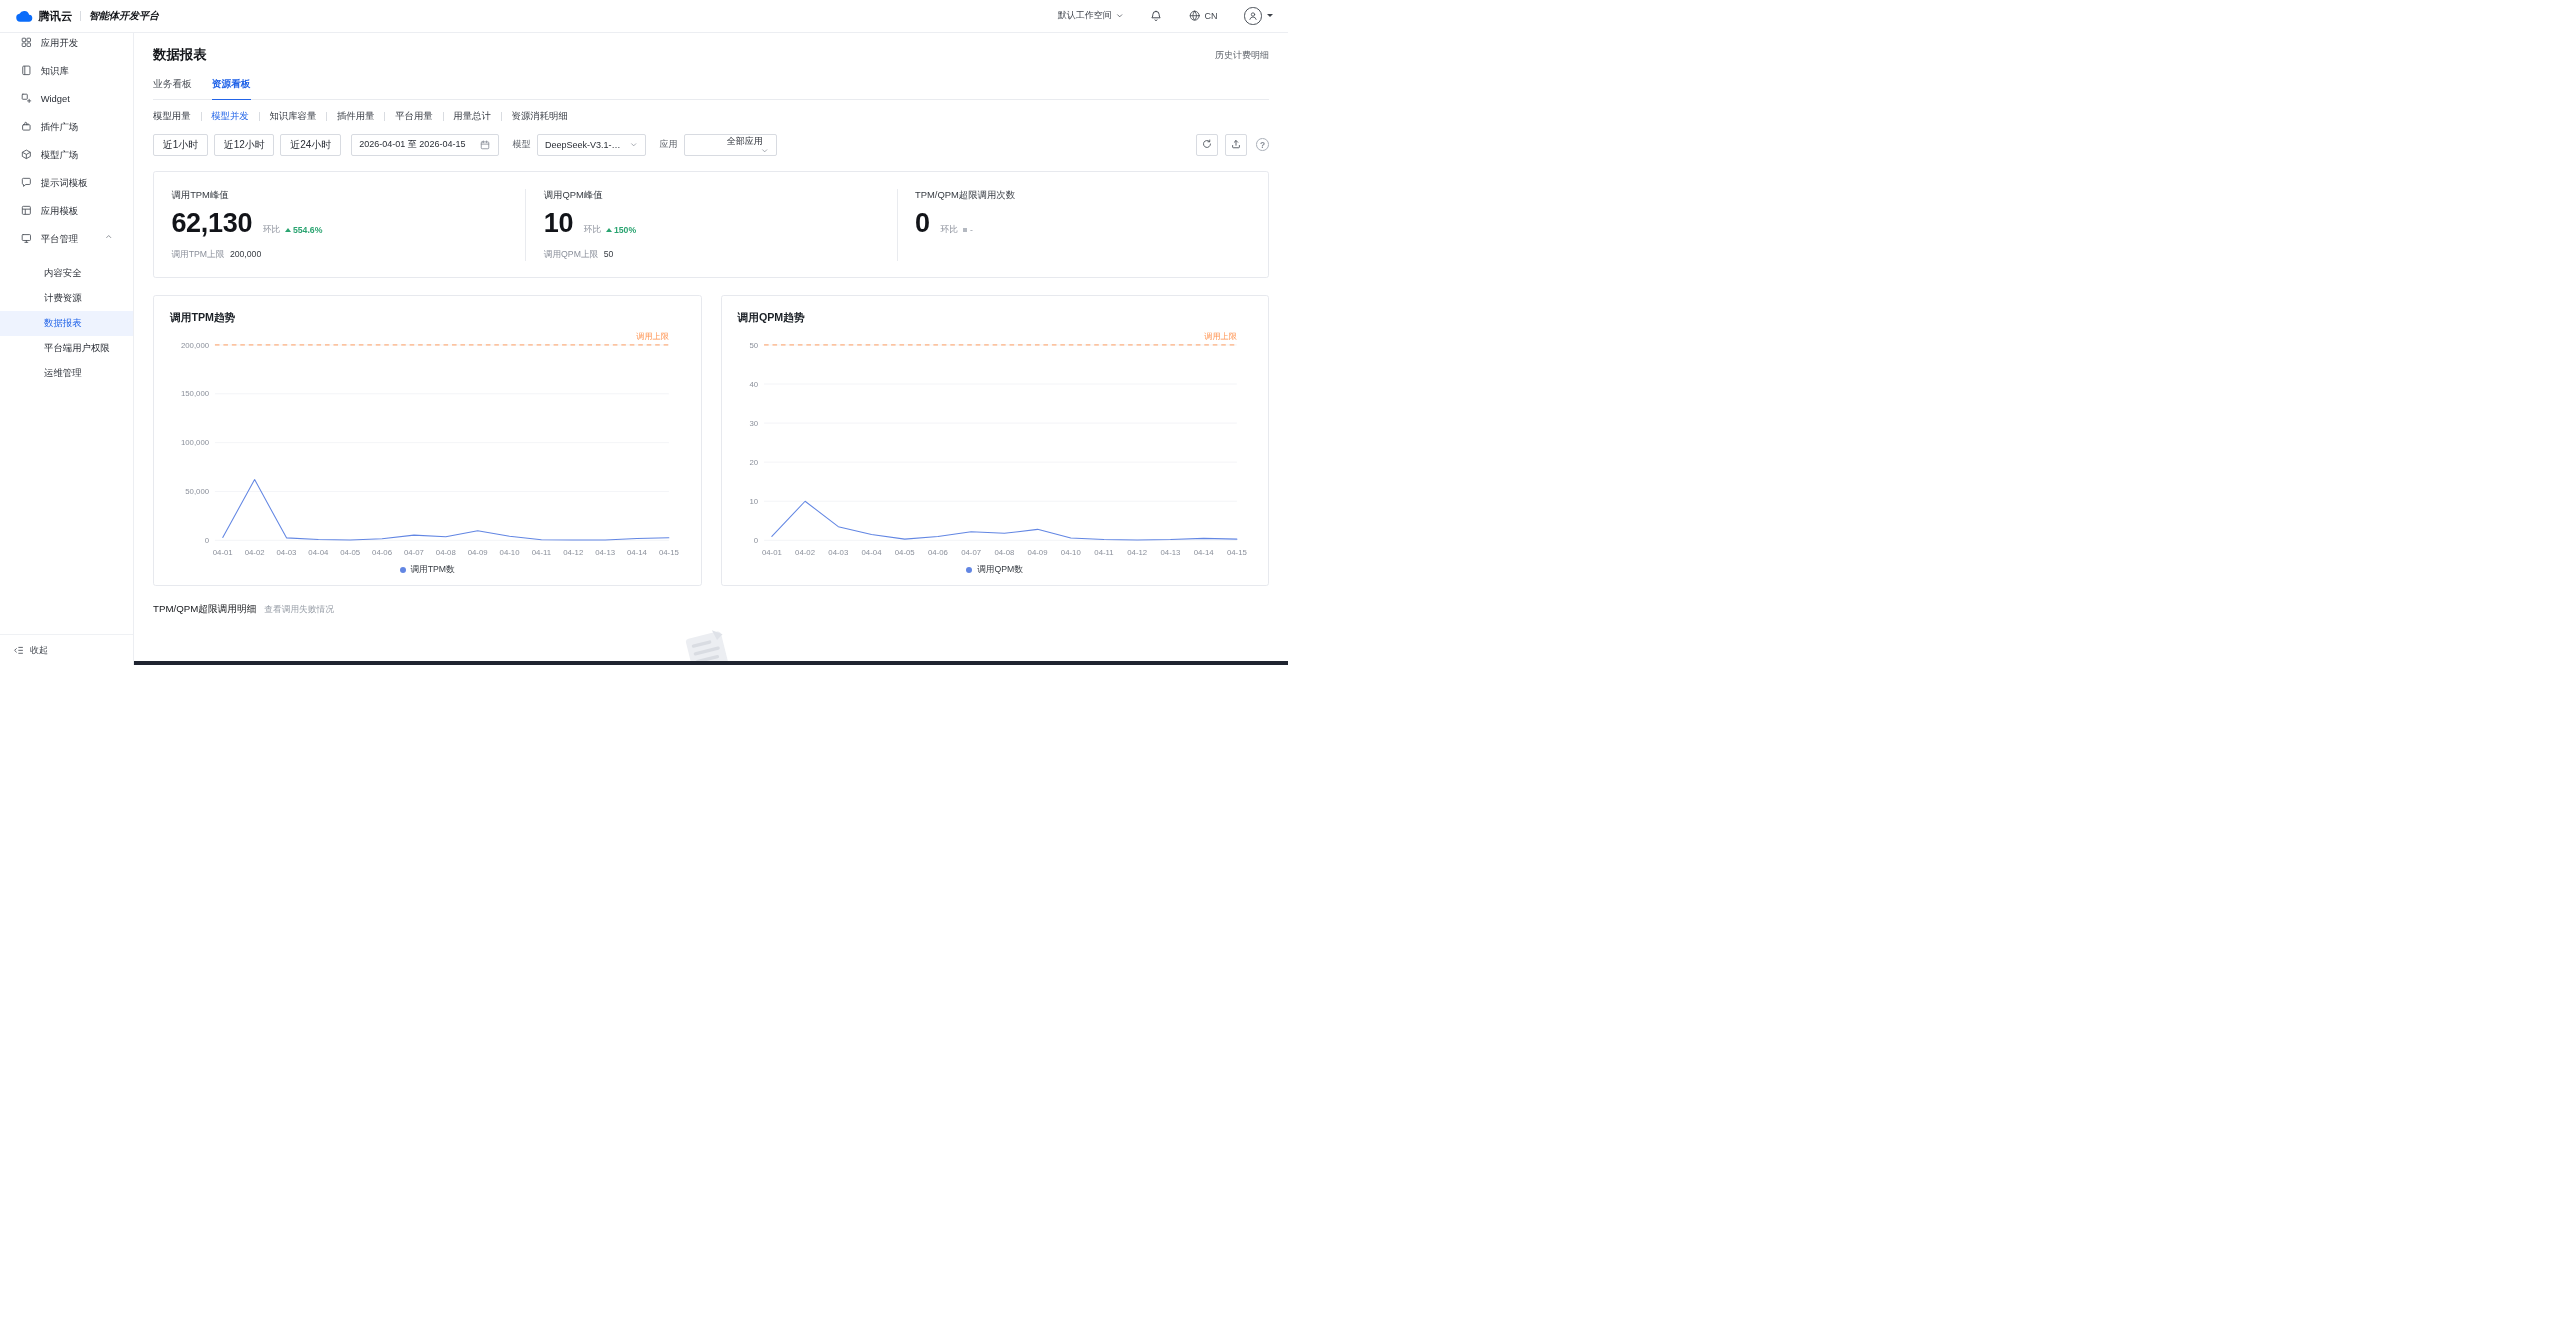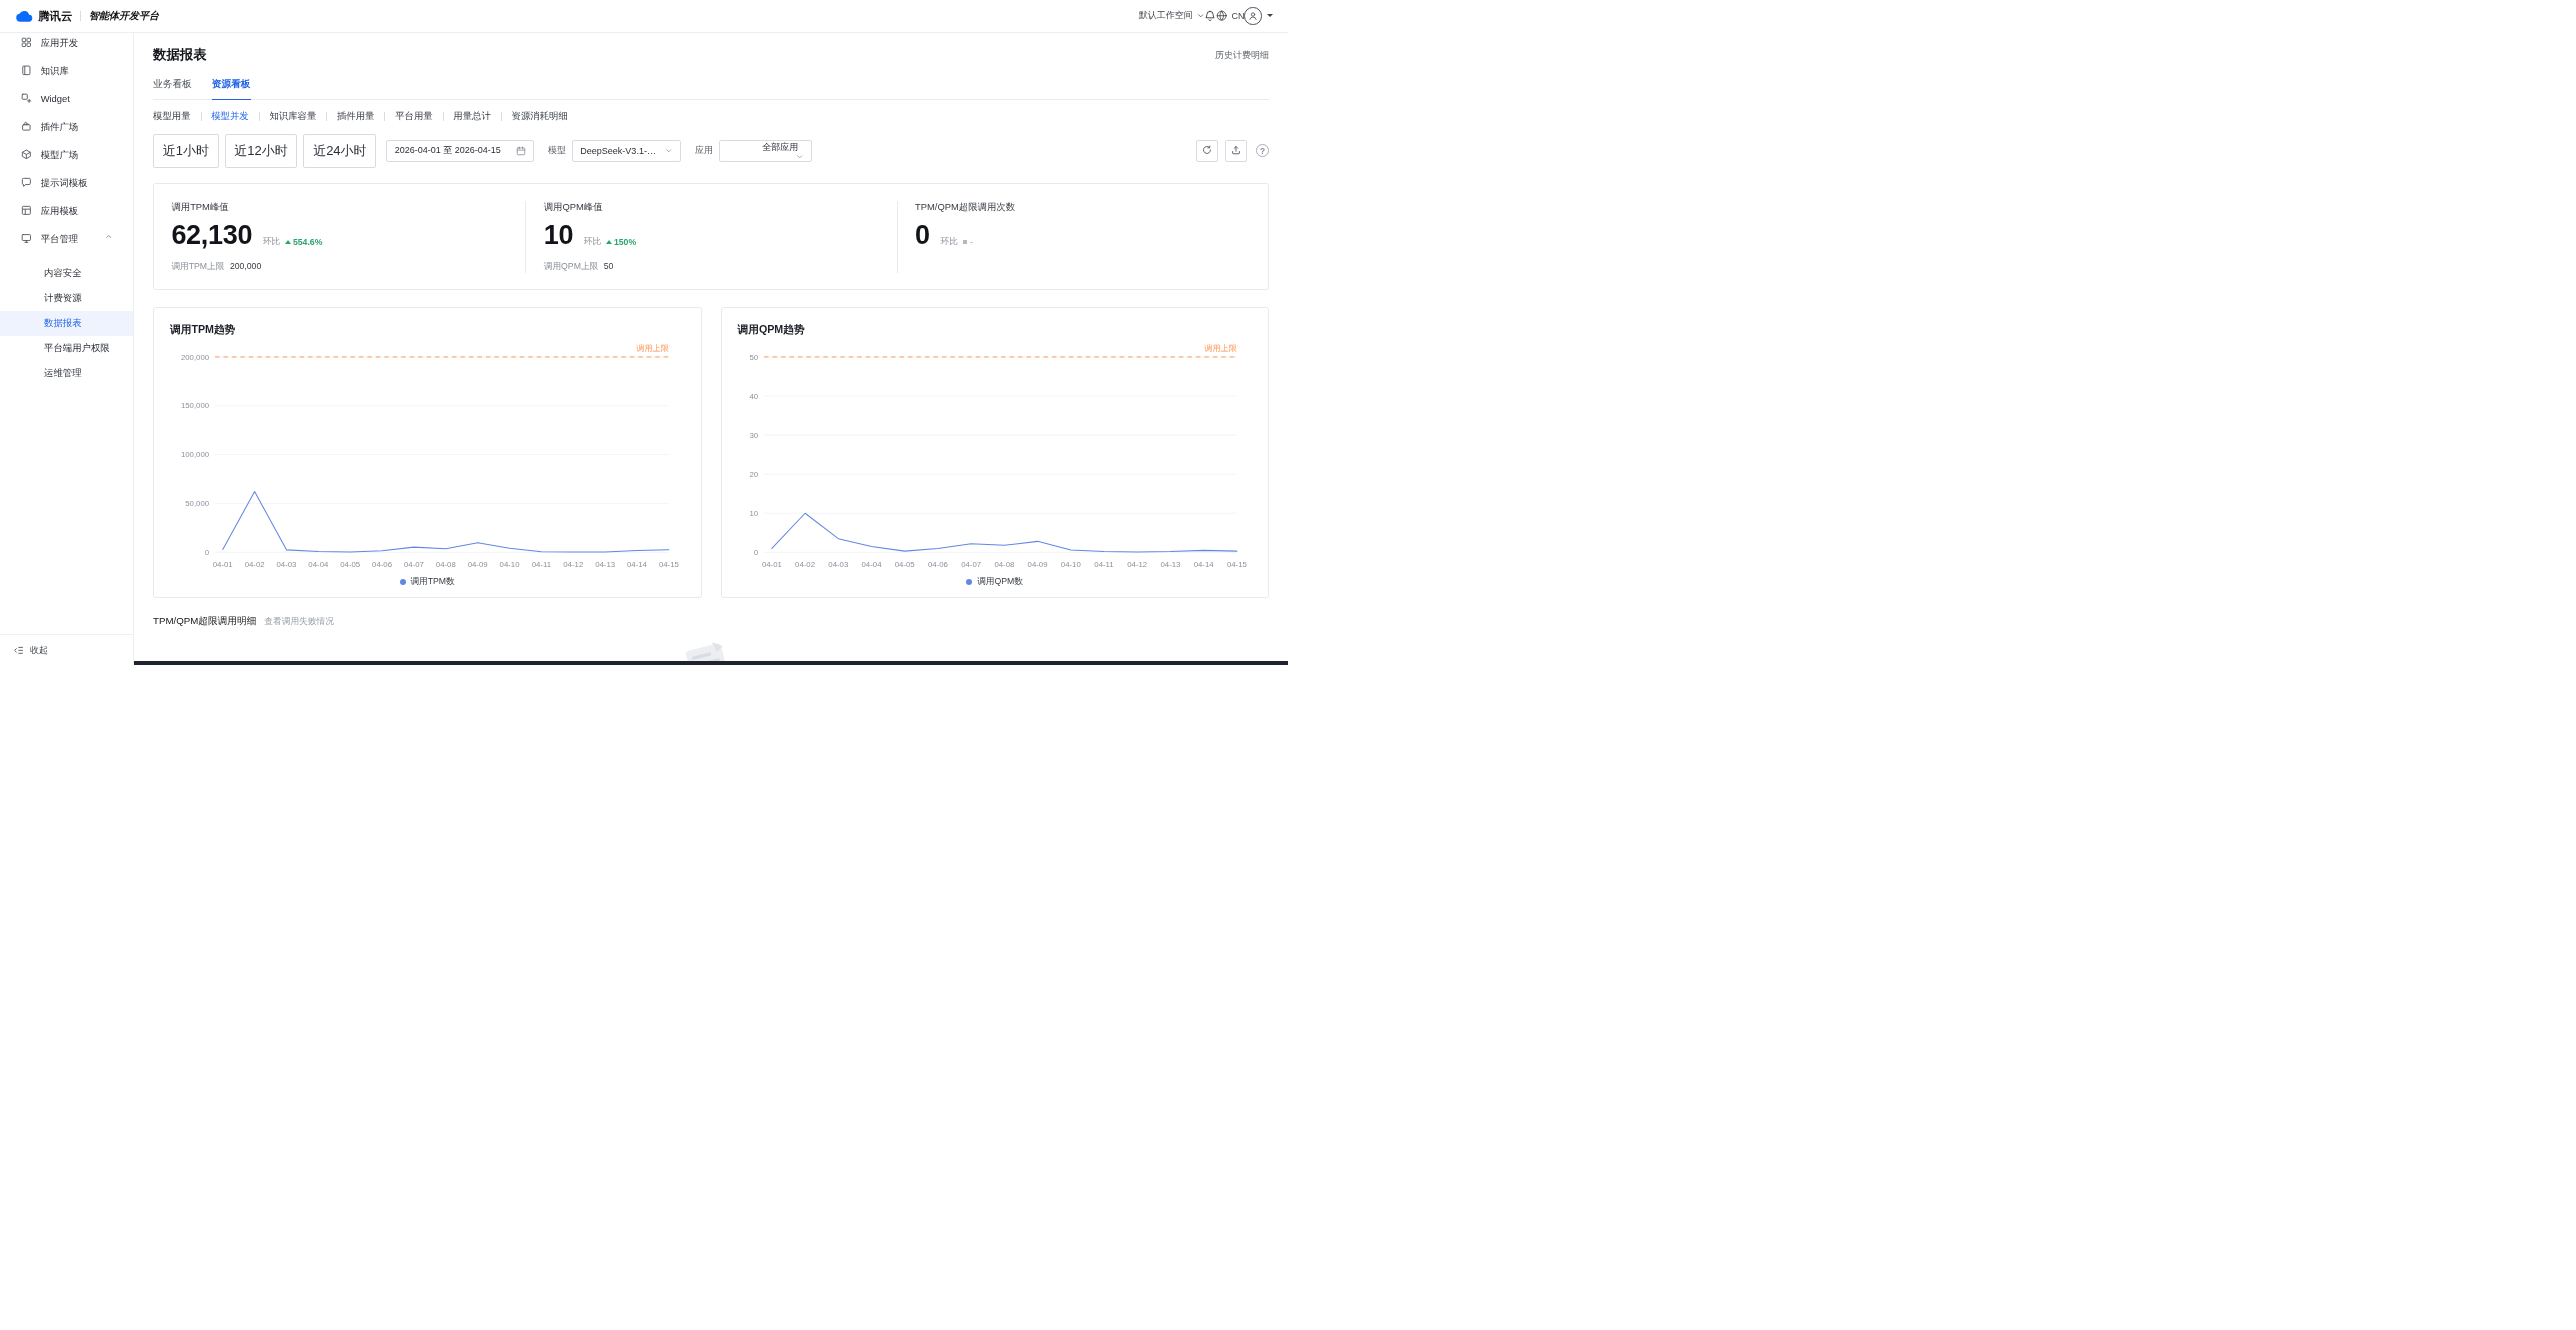--- a/index.html
+++ b/index.html
@@ -7,21 +7,21 @@
   *{box-sizing:border-box;}
   .app{display:flex;flex-direction:column;height:665px;}
 
   
   .topbar{height:33px;flex:0 0 33px;display:flex;align-items:center;justify-content:space-between;
     padding:0 14.8px;border-bottom:0.7px solid #eceef2;background:#fff;}
   .topbar-left{display:flex;align-items:center;}
   .brand{font-size:11.4px;font-weight:700;margin-left:5.4px;color:#14161a;}
   .vdiv{width:0.7px;height:10.7px;background:#d9dce1;margin:0 8px;}
   .product{font-size:10px;font-weight:600;color:#14161a;font-style:italic;}
-  .topbar-right{display:flex;align-items:center;gap:0;color:#41464e;margin-left:36px;}
+  .topbar-right{display:flex;align-items:center;gap:27px;color:#41464e;margin-left:36px;}
   .workspace{display:flex;align-items:center;gap:4px;font-size:9px;cursor:pointer;}
   .iconwrap{display:flex;align-items:center;cursor:pointer;color:#41464e;}
   .locale{display:flex;align-items:center;gap:4px;font-size:9px;cursor:pointer;}
   .account{display:flex;align-items:center;gap:5.4px;cursor:pointer;}
   .avatar{width:17.4px;height:17.4px;border-radius:50%;border:1px solid #4b5159;display:flex;
     align-items:center;justify-content:center;color:#4b5159;}
   .caret-down{width:0;height:0;border-left:3px solid transparent;border-right:3px solid transparent;
     border-top:3.7px solid #3c4148;}
 
   
@@ -47,22 +47,22 @@
   .tabs{display:flex;gap:20px;margin-top:13.4px;border-bottom:0.7px solid #e9ebef;}
   .tab{padding-bottom:8px;font-size:9.7px;color:#474c54;cursor:pointer;}
   .tab.active{color:#2264e8;font-weight:600;border-bottom:1.3px solid #2264e8;margin-bottom:-0.7px;}
   .subtabs{display:flex;align-items:center;margin-top:10px;}
   .subtab{font-size:9.4px;color:#383d45;cursor:pointer;}
   .subtab.active{color:#2264e8;font-weight:500;}
   .subsep{width:0.7px;height:8.7px;background:#d9dce1;margin:0 10px;}
 
   
   .filters{display:flex;align-items:center;margin-top:10.7px;gap:6px;}
-  .btn{height:34px;padding:0 8.7px;border:0.7px solid #d8dbe1;border-radius:2px;background:#fff;
-    font-size:13px;color:#2a2e36;display:flex;align-items:center;cursor:pointer;}
+  .btn{height:22px;padding:0 8.7px;border:0.7px solid #d8dbe1;border-radius:2px;background:#fff;
+    font-size:10px;color:#2a2e36;display:flex;align-items:center;cursor:pointer;}
   .date-box{height:22px;border:0.7px solid #d8dbe1;border-radius:2px;padding:0 7.4px;display:flex;
     align-items:center;gap:14.8px;font-size:9px;color:#2a2e36;cursor:pointer;margin-left:4px;}
   .date-box .nicon,.select .nicon{display:flex;color:#878d96;}
   .flabel{font-size:9px;color:#595e66;margin-left:8px;}
   .select{height:22px;border:0.7px solid #d8dbe1;border-radius:2px;padding:0 7.4px;display:flex;
     align-items:center;justify-content:space-between;font-size:9px;color:#2a2e36;cursor:pointer;background:#fff;}
   .select.model{width:109px;}
   .select.app{width:93px;align-items:flex-end;}
   .select .val{white-space:nowrap;overflow:hidden;text-overflow:ellipsis;margin-right:5.4px;}
   .tools{margin-left:auto;display:flex;align-items:center;gap:6.7px;}

